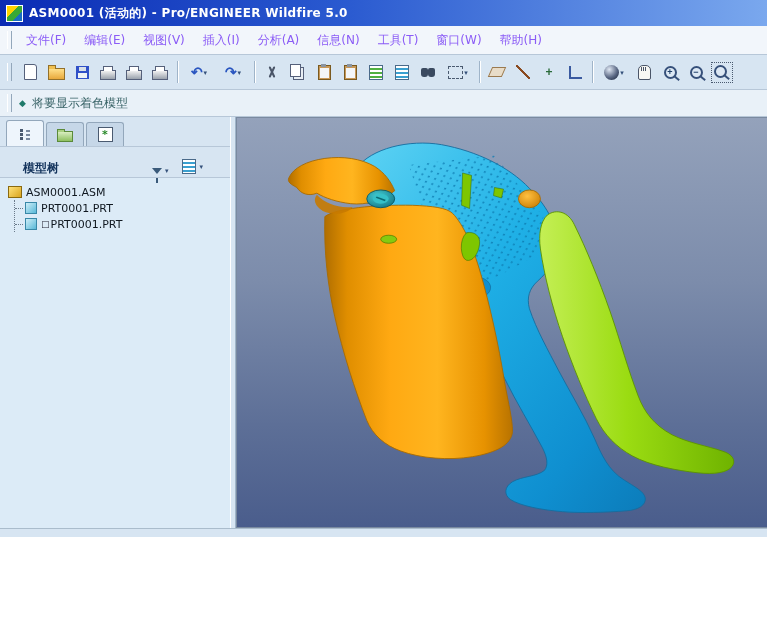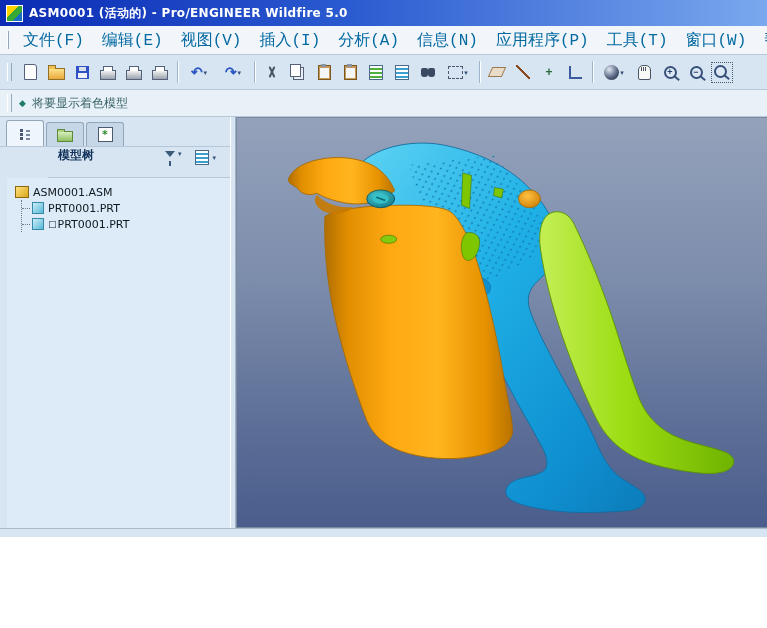--- a/index.html
+++ b/index.html
@@ -8,21 +8,21 @@
 
   
   .titlebar{height:26px;display:flex;align-items:center;gap:6px;padding:0 6px;
     background:linear-gradient(90deg,var(--titlebar-left,#0a2bb4) 0%,#2a5ad0 45%,var(--titlebar-right,#7aa8ee) 100%);}
   .appicon{width:15px;height:15px;border:1px solid #fff;background:linear-gradient(135deg,#ffd200 0 40%,#39a935 40% 70%,#1a6ec0 70% 100%);}
   .titletext{color:#fff;font-weight:bold;font-size:12px;letter-spacing:.3px;white-space:nowrap;}
 
   
   .menubar{height:28px;display:flex;align-items:center;background:#f2f6fb;border-bottom:1px solid #b7c7d8;padding:0 2px;}
   .grip{width:3px;height:18px;margin:0 5px;border-left:1px solid #fff;border-right:1px solid #93a7bb;}
-  .mitem{font-size:16px;color:#0369a1;padding:4px 9px;white-space:nowrap;cursor:default;font-family:Liberation Mono, monospace;}
+  .mitem{font-size:12px;color:#8b5cf6;padding:4px 9px;white-space:nowrap;cursor:default;}
 
   
   .toolbar{height:34px;display:flex;align-items:center;background:var(--panel,#d7e5f2);border-bottom:1px solid #b7c7d8;padding:0 2px;}
   .tbtn{width:26px;height:26px;display:flex;align-items:center;justify-content:center;border:1px solid transparent;background:transparent;padding:0;position:relative;}
   .tbtn.wide{width:34px;}
   .tsep{width:1px;height:22px;background:#9fb4c9;box-shadow:1px 0 0 #fff;margin:0 4px;}
   .caret{font-size:7px;color:#34507a;margin-left:1px;line-height:1;}
   .glyph{font-size:14px;font-weight:bold;color:#2a56c0;line-height:1;}
 
   .ic{position:relative;display:block;}
@@ -70,28 +70,28 @@
   .tabs{height:27px;display:flex;align-items:flex-end;gap:2px;padding:2px 0 0 6px;border-bottom:1px solid #b7c7d8;}
   .tab{width:36px;height:23px;display:flex;align-items:center;justify-content:center;border:1px solid #93a7bb;border-bottom:none;background:#c6d7e8;border-radius:3px 3px 0 0;}
   .tab.active{background:#eef5fc;height:25px;}
   .ic-treegrid{width:11px;height:12px;}
   .ic-treegrid::before{content:"";position:absolute;left:0;top:1px;width:3px;height:3px;background:#4a5a70;box-shadow:0 4px 0 #4a5a70,0 8px 0 #4a5a70;}
   .ic-treegrid::after{content:"";position:absolute;left:6px;top:2px;width:4px;height:2px;background:#7a8aa0;box-shadow:0 4px 0 #7a8aa0,0 8px 0 #7a8aa0;}
   .ic-folders{width:14px;height:9px;margin-top:3px;background:linear-gradient(#d8edc0,#8ec060);border:1px solid #5a8a3a;}
   .ic-folders::before{content:"";position:absolute;top:-3px;left:-1px;width:6px;height:2px;background:#a8d080;border:1px solid #5a8a3a;border-bottom:0;}
   .ic-favbox{width:13px;height:13px;border:1px solid #4a5a70;background:#fff;text-align:center;font-weight:bold;font-size:11px;line-height:13px;color:#2a8a2a;}
 
-  .tree-header{height:30px;display:flex;align-items:flex-start;padding:0 10px;border-bottom:1px solid #b7c7d8;background:var(--panel,#d7e5f2);margin-left:48px;}
+  .tree-header{height:30px;display:flex;align-items:flex-end;padding:0 23px;border-bottom:1px solid #b7c7d8;background:var(--panel,#d7e5f2);}
   .tree-title{font-size:12px;font-weight:bold;color:#13335c;flex:0 0 auto;}
   .th-spacer{flex:1;}
   .hbtn{display:flex;align-items:center;gap:2px;border:1px solid transparent;background:transparent;padding:2px 3px;margin-left:6px;}
   .ic-funnel{width:0;height:0;border-left:5px solid transparent;border-right:5px solid transparent;border-top:6px solid #3a5a7a;position:relative;}
   .ic-funnel::after{content:"";position:absolute;left:-1px;top:4px;width:2px;height:5px;background:#3a5a7a;}
 
-  .tree{flex:1;overflow:hidden;padding:6px 4px 0 8px;background:#dcebf7;font-size:11px;color:#101820;margin-left:7px;}
+  .tree{flex:1;overflow:hidden;padding:6px 4px 0 8px;background:#dcebf7;font-size:11px;color:#101820;}
   .trow{display:flex;align-items:center;height:16px;white-space:nowrap;}
   .asm-ic{width:12px;height:10px;background:linear-gradient(135deg,#ffe27a,#d9a520);border:1px solid #8a6a10;margin-right:4px;flex:0 0 auto;}
   .prt-ic{width:10px;height:10px;background:linear-gradient(135deg,#cdeef8,#58b8d8);border:1px solid #3888a8;margin-right:4px;flex:0 0 auto;}
   .tree-children{margin-left:6px;border-left:1px dotted #6a7a8a;}
   .conn{width:8px;height:0;border-top:1px dotted #6a7a8a;margin-right:2px;flex:0 0 auto;}
   .badge{margin-right:1px;font-size:9px;color:#223;}
 
   .sash{width:4px;background:var(--panel,#d7e5f2);border-left:1px solid #fff;border-right:1px solid #9fb4c9;}
   .viewport{flex:1;position:relative;border:1px solid #7a8aa0;border-right:none;
     background:linear-gradient(180deg,var(--viewport-top,#94a2bb) 0%,#7c8cab 40%,#5d6f97 75%,var(--viewport-bottom,#4a5d8c) 100%);}
@@ -111,21 +111,20 @@
   </div>
 
   <div class="menubar">
     <span class="grip"></span>
     <span class="mitem">文件(F)</span>
     <span class="mitem">编辑(E)</span>
     <span class="mitem">视图(V)</span>
     <span class="mitem">插入(I)</span>
     <span class="mitem">分析(A)</span>
     <span class="mitem">信息(N)</span>
-    <span class="mitem">应用程序(P)</span>
     <span class="mitem">工具(T)</span>
     <span class="mitem">窗口(W)</span>
     <span class="mitem">帮助(H)</span>
   </div>
 
   <div class="toolbar">
     <span class="grip"></span>
     <button class="tbtn">
         <span class="ic ic-page"></span>
       </button>

